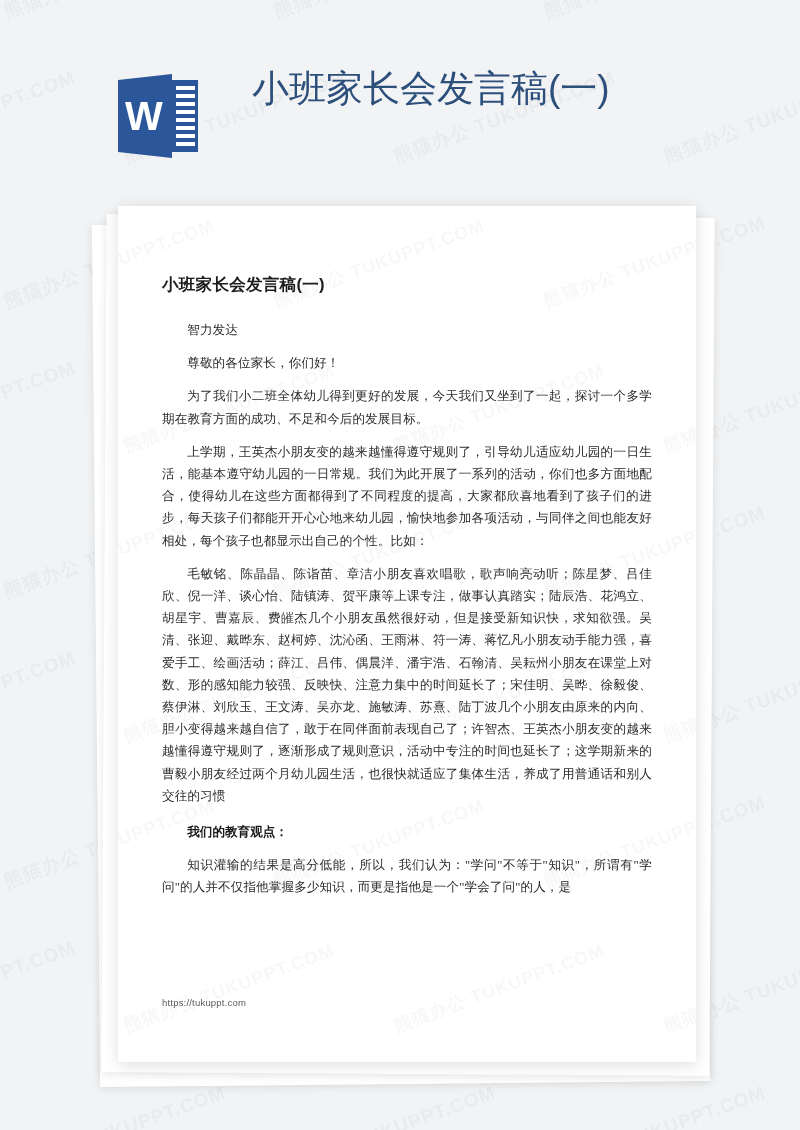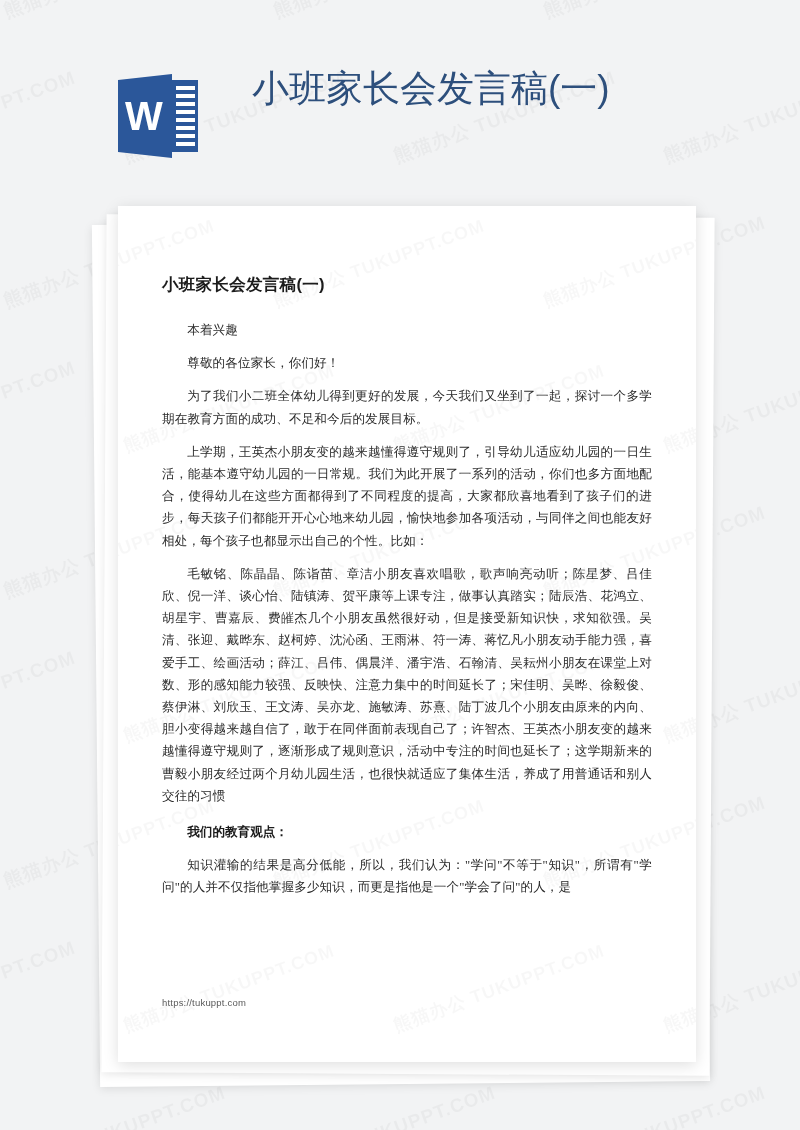--- a/index.html
+++ b/index.html
@@ -262,21 +262,21 @@
       <div class="doc-wm" style="left: 152px; top: 664px;">熊猫办公 TUKUPPT.COM</div>
       <div class="doc-wm" style="left: 422px; top: 664px;">熊猫办公 TUKUPPT.COM</div>
       <div class="doc-wm" style="left: 2px; top: 809px;">熊猫办公 TUKUPPT.COM</div>
       <div class="doc-wm" style="left: 272px; top: 809px;">熊猫办公 TUKUPPT.COM</div>
       <div class="doc-wm" style="left: 542px; top: 809px;">熊猫办公 TUKUPPT.COM</div>
     </div>
 
   <div id="doc-content">
     <div id="doc-heading">小班家长会发言稿(一)</div>
     <div id="doc-body">
-        <div class="doc-para indent">本着兴趣</div>
+        <div class="doc-para indent">智力发达</div>
         <div class="doc-para indent">尊敬的各位家长，你们好！</div>
         <div class="doc-para indent">为了我们小二班全体幼儿得到更好的发展，今天我们又坐到了一起，探讨一个多学期在教育方面的成功、不足和今后的发展目标。</div>
         <div class="doc-para indent">上学期，王英杰小朋友变的越来越懂得遵守规则了，引导幼儿适应幼儿园的一日生活，能基本遵守幼儿园的一日常规。我们为此开展了一系列的活动，你们也多方面地配合，使得幼儿在这些方面都得到了不同程度的提高，大家都欣喜地看到了孩子们的进步，每天孩子们都能开开心心地来幼儿园，愉快地参加各项活动，与同伴之间也能友好相处，每个孩子也都显示出自己的个性。比如：</div>
         <div class="doc-para indent">毛敏铭、陈晶晶、陈诣苗、章洁小朋友喜欢唱歌，歌声响亮动听；陈星梦、吕佳欣、倪一洋、谈心怡、陆镇涛、贺平康等上课专注，做事认真踏实；陆辰浩、花鸿立、胡星宇、曹嘉辰、费皠杰几个小朋友虽然很好动，但是接受新知识快，求知欲强。吴清、张迎、戴晔东、赵柯婷、沈沁函、王雨淋、符一涛、蒋忆凡小朋友动手能力强，喜爱手工、绘画活动；薛江、吕伟、偶晨洋、潘宇浩、石翰清、吴耘州小朋友在课堂上对数、形的感知能力较强、反映快、注意力集中的时间延长了；宋佳明、吴晔、徐毅俊、蔡伊淋、刘欣玉、王文涛、吴亦龙、施敏涛、苏熹、陆丁波几个小朋友由原来的内向、胆小变得越来越自信了，敢于在同伴面前表现自己了；许智杰、王英杰小朋友变的越来越懂得遵守规则了，逐渐形成了规则意识，活动中专注的时间也延长了；这学期新来的曹毅小朋友经过两个月幼儿园生活，也很快就适应了集体生活，养成了用普通话和别人交往的习惯</div>
         <div class="sub-head gap-before">我们的教育观点：</div>
         <div class="doc-para indent">知识灌输的结果是高分低能，所以，我们认为："学问"不等于"知识"，所谓有"学问"的人并不仅指他掌握多少知识，而更是指他是一个"学会了问"的人，是</div>
       </div>
   </div>
 
   <div id="doc-footer-url">https://tukuppt.com</div>

